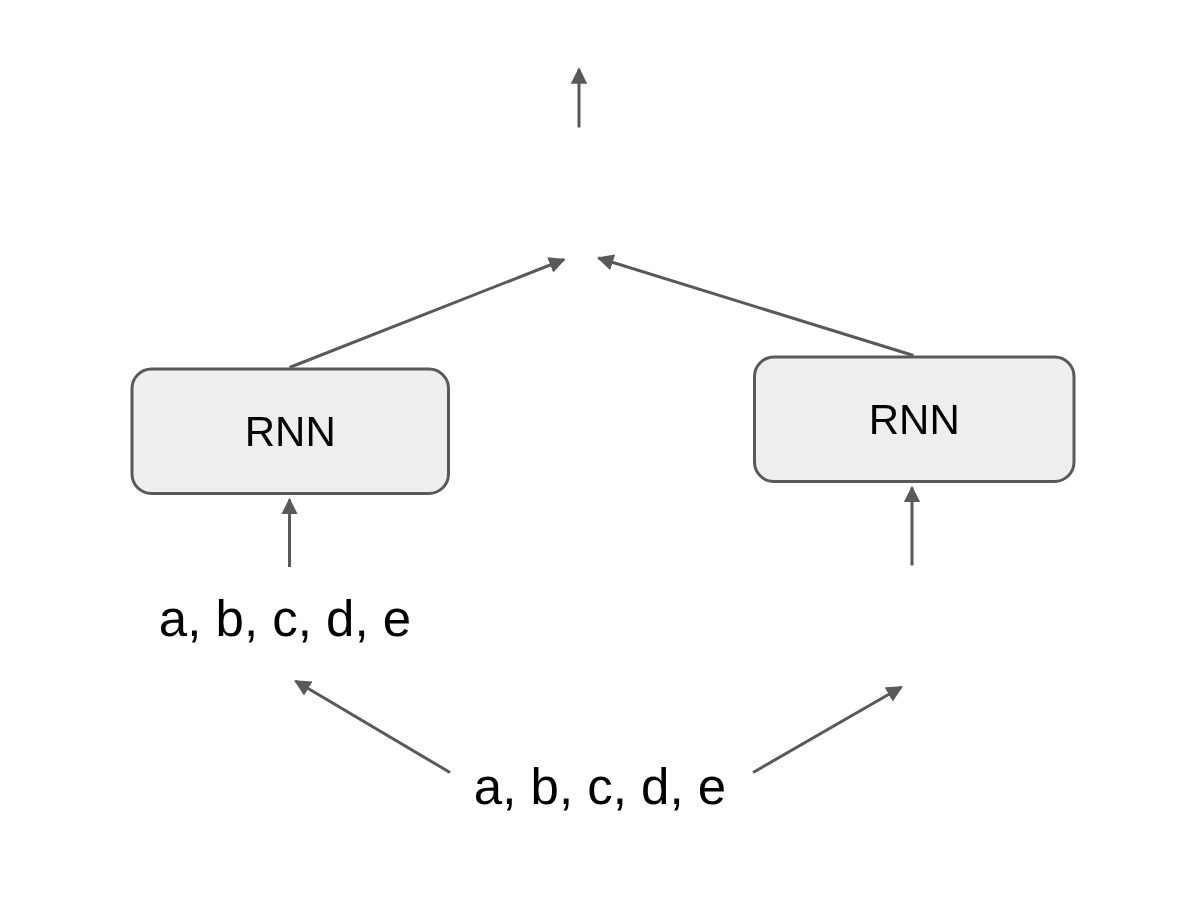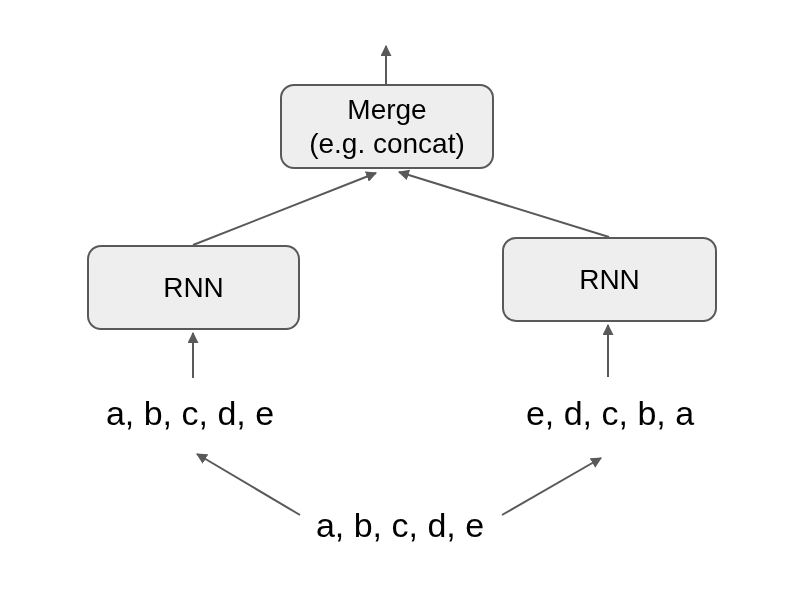--- a/index.html
+++ b/index.html
@@ -72,32 +72,27 @@
 
     <line x1="193" y1="378" x2="193" y2="333" stroke-width="2" marker-end="url(#ah)" stroke="#595959"></line>
 
     <line x1="608" y1="377" x2="608" y2="325" stroke-width="2" marker-end="url(#ah)" stroke="#595959"></line>
 
     <line x1="300" y1="515" x2="197" y2="454" stroke-width="2" marker-end="url(#ah)" stroke="#595959"></line>
 
     <line x1="502" y1="515" x2="601" y2="458" stroke-width="2" marker-end="url(#ah)" stroke="#595959"></line>
   </svg>
 
-  <div class="node node-merge">
-    <span>Merge</span>
-    <span>(e.g. concat)</span>
-  </div>
 
   <div class="node node-rnn-l">
     <span>RNN</span>
   </div>
 
   <div class="node node-rnn-r">
     <span>RNN</span>
   </div>
 
   <div class="seq-label seq-left">a, b, c, d, e</div>
 
-  <div class="seq-label seq-right">e, d, c, b, a</div>
 
   <div class="seq-label seq-source">a, b, c, d, e</div>
 
 </div>
 
 </body></html>

